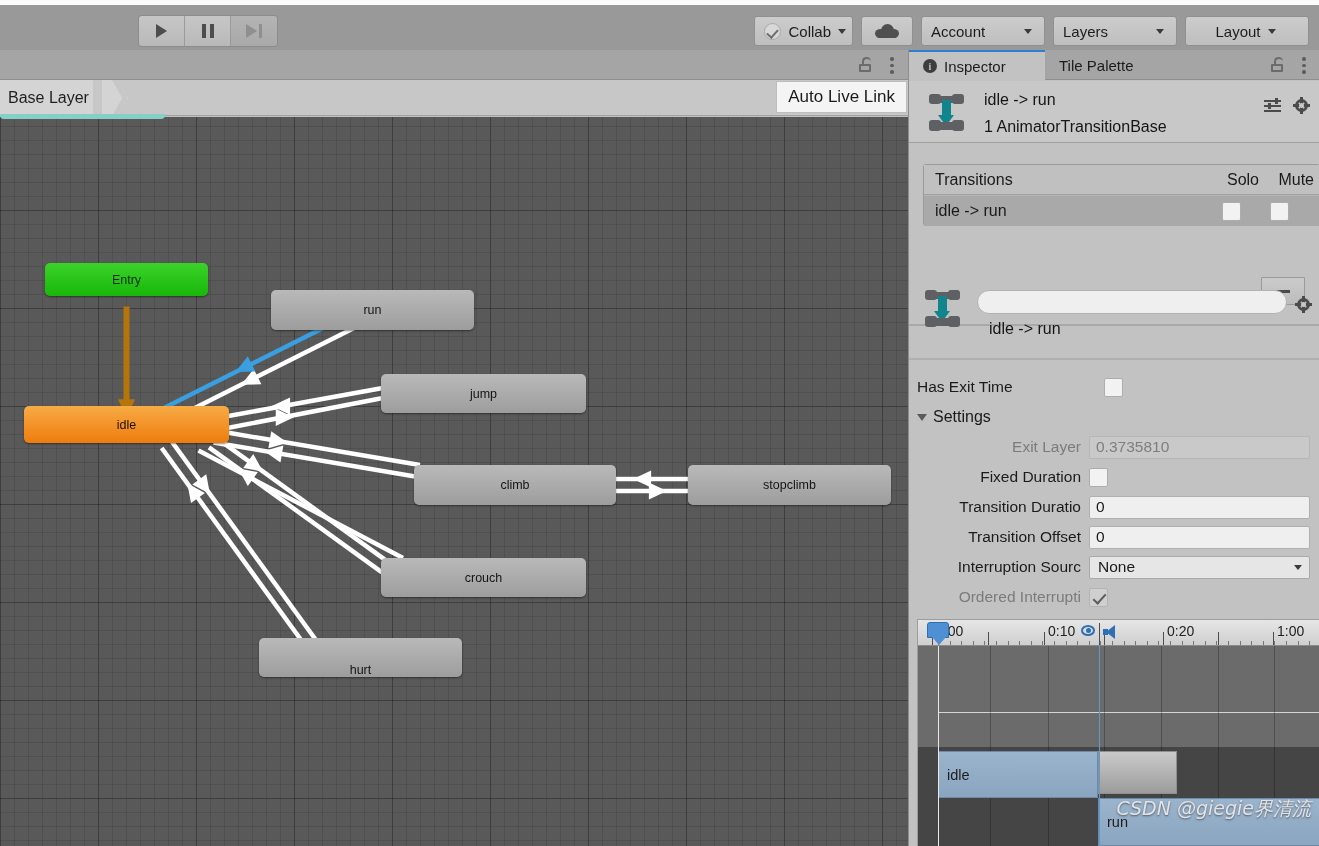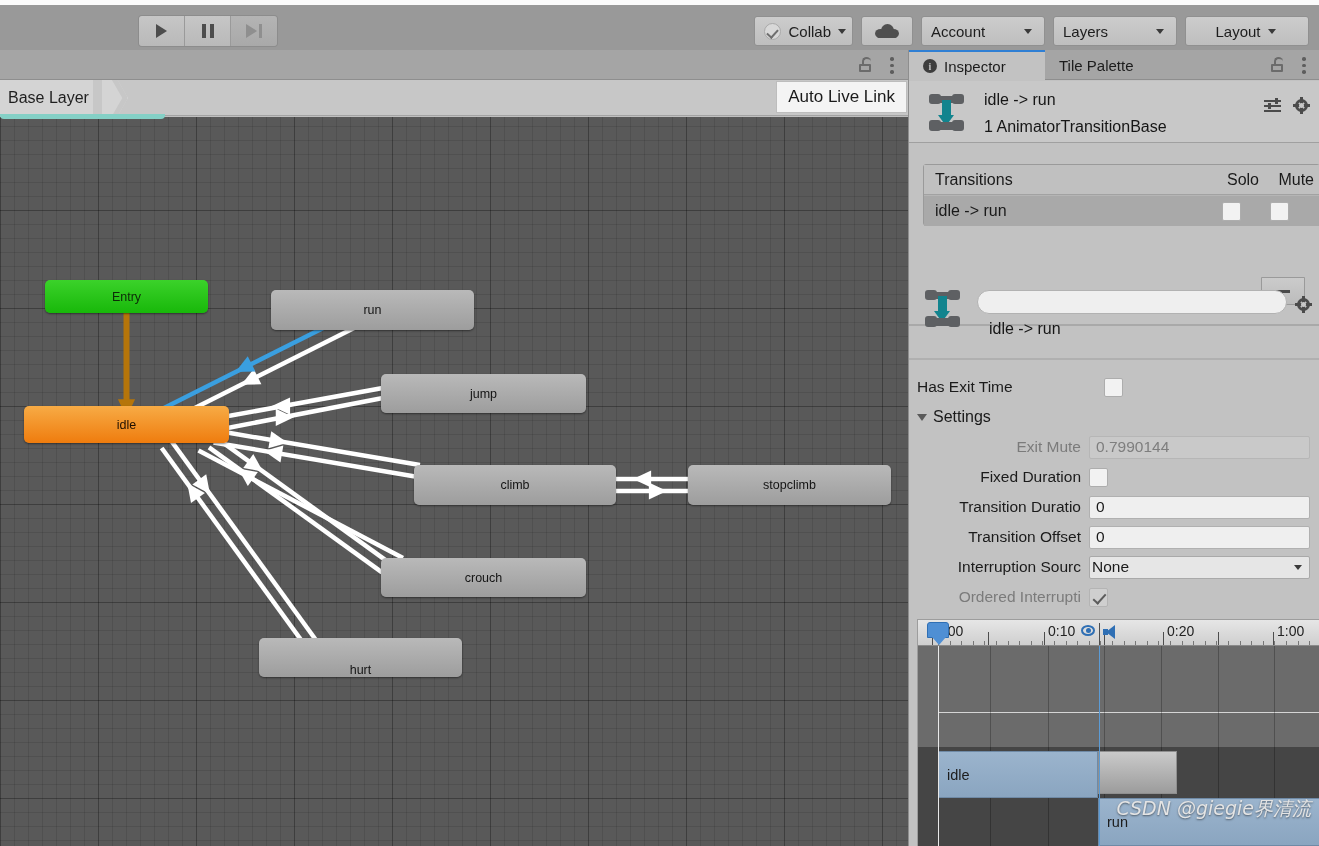--- a/index.html
+++ b/index.html
@@ -262,21 +262,21 @@
   .flabel.left{ text-align:left; padding-left:8px;}
   .finput{
     height:23px; background:#efefef; border:1px solid #b0b0b0; border-radius:2px;
     display:flex;align-items:center; padding-left:6px; font-size:15.5px; color:#1b1b1b;
     cursor:text;
   }
   .finput.dim{ background:#c9c9c9; border-color:#b6b6b6; color:#7e7e7e; }
   .w-field{ width:221px; }
   .fdrop{
     width:221px; height:23px; background:#e6e6e6; border:1px solid #a9a9a9; border-radius:2px;
-    display:flex;align-items:center; justify-content:space-between; padding:0 7px 0 2px;
+    display:flex;align-items:center; justify-content:space-between; padding:0 7px 0 8px;
     font-size:15.5px; color:#1b1b1b; cursor:pointer;
   }
   .foldout{
     position:relative; height:30px; display:flex; align-items:center; padding-left:8px;
     font-size:16px; color:#1a1a1a; cursor:pointer;
   }
   .fold-tri{ width:0;height:0;border-top:7px solid #5a5a5a;border-left:5.5px solid transparent;border-right:5.5px solid transparent; margin-right:6px;}
 
   
   .timeline{
@@ -440,21 +440,21 @@
           <line x1="216.01396963760936" y1="320.63666602154865" x2="389.01396963760936" y2="445.63666602154865" stroke="#ffffff" stroke-width="4.5"></line>
           <polygon points="238.12991806856314,351.42105630950084 247.81652677159713,369.0053820524546 257.8664799351599,355.0962468740837" fill="#ffffff"></polygon>
           <polygon points="262.99008193143686,354.57894369049916 253.30347322840288,336.9946179475454 243.2535200648401,350.90375312591624" fill="#ffffff"></polygon>
           <line x1="161.6454955430017" y1="331.02615746627737" x2="307.6454955430017" y2="532.0261574662774" stroke="#ffffff" stroke-width="4.5"></line>
           <line x1="171.3545044569983" y1="323.97384253372263" x2="317.3545044569983" y2="524.9738425337226" stroke="#ffffff" stroke-width="4.5"></line>
           <polygon points="187.30087352149317,366.3462326284472 191.02555848347467,386.07351378764366 204.9094412304898,375.9887034340904" fill="#ffffff"></polygon>
           <polygon points="209.93912647850684,377.0937673715529 206.21444151652534,357.3664862123564 192.33055876951022,367.4512965659097" fill="#ffffff"></polygon>
           <line x1="198.5" y1="333.5" x2="403" y2="441" stroke="#ffffff" stroke-width="4.5"></line>
         </svg>
       <div id="node-layer">
-          <div class="node entry" style="left: 45px; top: 163px; width: 163px; height: 33px; text-align: center;">
+          <div class="node entry" style="left: 45px; top: 146px; width: 163px; height: 33px; text-align: center;">
             <span>Entry</span>
           </div>
           <div class="node idle" style="left: 24px; top: 289px; width: 205px; height: 37px;">
             <span>idle</span>
           </div>
           <div class="node grey" style="left: 271px; top: 173px; width: 203px; height: 40px;">
             <span>run</span>
           </div>
           <div class="node grey" style="left: 381px; top: 257px; width: 205px; height: 39px;">
             <span>jump</span>
@@ -571,22 +571,22 @@
       <div class="frow">
         <div class="flabel left" style="width:195px;">Has Exit Time</div>
         <span class="chk"></span>
       </div>
       <div class="foldout">
         <span class="fold-tri"></span>
         <span>Settings</span>
       </div>
       <div id="field-rows">
           <div class="frow">
-            <div class="flabel dim">Exit Mute</div>
-            <div class="finput w-field dim">0.7990144</div>
+            <div class="flabel dim">Exit Layer</div>
+            <div class="finput w-field dim">0.3735810</div>
           </div>
           <div class="frow">
             <div class="flabel">Fixed Duration</div>
             <span class="chk"></span>
           </div>
           <div class="frow">
             <div class="flabel">Transition Duratio</div>
             <div class="finput w-field">0</div>
           </div>
           <div class="frow">

